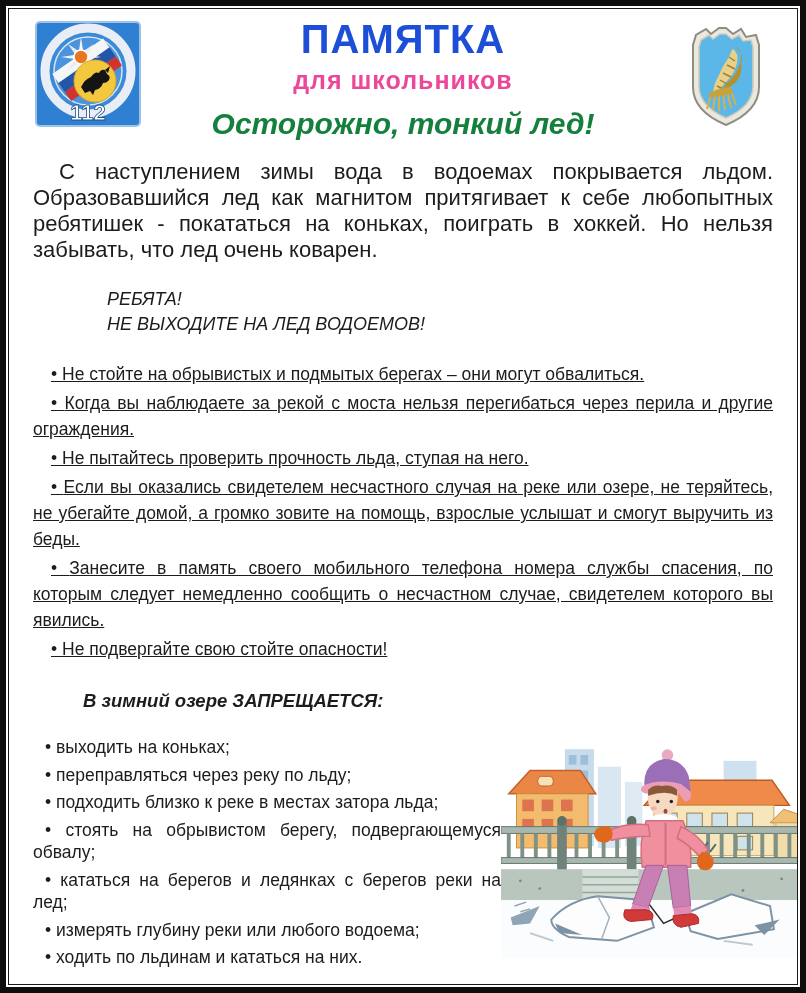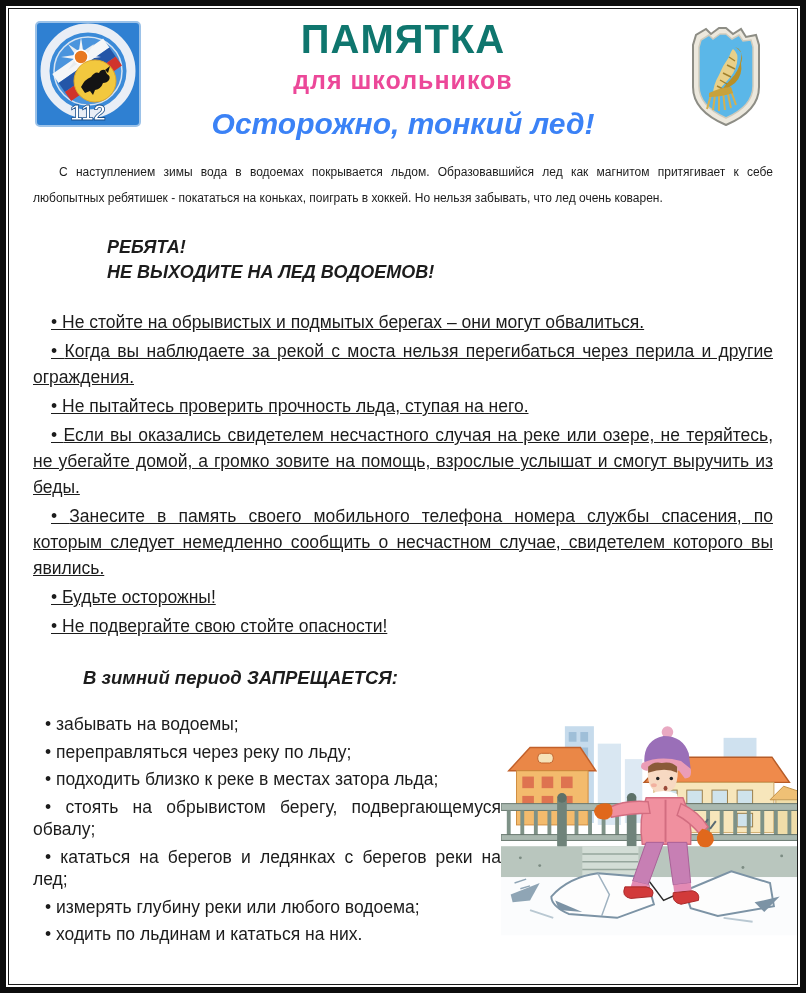--- a/index.html
+++ b/index.html
@@ -21,41 +21,41 @@
     box-sizing:border-box;
     overflow:hidden;
   }
   
   .header{position:relative;height:122px;}
   .logo-left{position:absolute;left:2px;top:4px;width:106px;height:80px;}
   .emblem-right{position:absolute;right:4px;top:8px;width:86px;height:106px;}
   .title-main{
     margin:4px 0 0 0;text-align:center;
     font-size:40px;font-weight:bold;letter-spacing:1px;
-    font-stretch:condensed;color:#0f766e;
+    font-stretch:condensed;color:#1d4ed8;
   }
   .title-sub{
     margin:4px 0 0 0;text-align:center;
     font-size:25px;font-weight:bold;letter-spacing:1px;
     font-stretch:condensed;color:#ec4899;
   }
   .title-warning{
     margin:12px 0 0 0;text-align:center;
     font-size:30px;font-weight:bold;font-style:italic;
-    color:#3b82f6;
+    color:#15803d;
   }
   
   .intro{
     margin:20px 0 0 0;
-    font-size:12px;line-height:26px;
+    font-size:22px;line-height:26px;
     text-align:justify;text-indent:26px;
     font-stretch:condensed;
   }
   
-  .appeal{margin:24px 0 0 74px;font-size:18px;font-weight:bold;font-style:italic;line-height:25px;}
+  .appeal{margin:24px 0 0 74px;font-size:18px;font-weight:normal;font-style:italic;line-height:25px;}
   
   .rules{margin:24px 0 0 0;padding:0;list-style:none;text-decoration:underline;}
   .rules li{
     font-size:17.5px;line-height:26px;margin:0 0 3px 0;
     text-align:justify;text-indent:18px;font-stretch:condensed;
   }
   .rules li::before{content:"\2022\00a0";font-size:17.5px;}
   
   .prohibited-heading{
     margin:28px 0 0 50px;
@@ -136,30 +136,29 @@
       <div>РЕБЯТА!</div>
       <div>НЕ ВЫХОДИТЕ НА ЛЕД  ВОДОЕМОВ!</div>
     </div>
 
     <ul class="rules">
       <li>Не стойте на обрывистых и подмытых берегах – они могут обвалиться.</li>
       <li>Когда вы наблюдаете за рекой с моста нельзя перегибаться через перила и другие ограждения.</li>
       <li>Не пытайтесь проверить прочность льда, ступая на него.</li>
       <li>Если вы оказались свидетелем несчастного случая на реке или озере, не теряйтесь, не убегайте домой, а громко зовите на помощь, взрослые услышат и смогут выручить из беды.</li>
       <li>Занесите в память своего мобильного телефона номера службы спасения, по которым следует немедленно сообщить о несчастном случае, свидетелем которого вы явились.</li>
-      <li>Будьте осторожны!</li>
       <li>Не подвергайте свою стойте опасности!</li>
     </ul>
 
-    <div class="prohibited-heading">В зимний период ЗАПРЕЩАЕТСЯ:</div>
+    <div class="prohibited-heading">В зимний озере ЗАПРЕЩАЕТСЯ:</div>
 
     <div class="columns">
       <div class="col-left">
         <ul class="prohibit-list">
-          <li>забывать на водоемы;</li>
+          <li>выходить на коньках;</li>
           <li>переправляться через реку по льду;</li>
           <li>подходить близко к реке в местах затора льда;</li>
           <li>стоять на обрывистом берегу, подвергающемуся обвалу;</li>
           <li>кататься на берегов и ледянках с берегов реки на лед;</li>
           <li>измерять глубину реки или любого водоема;</li>
           <li>ходить по льдинам и кататься на них.</li>
         </ul>
       </div>
 
       <div class="col-right">

